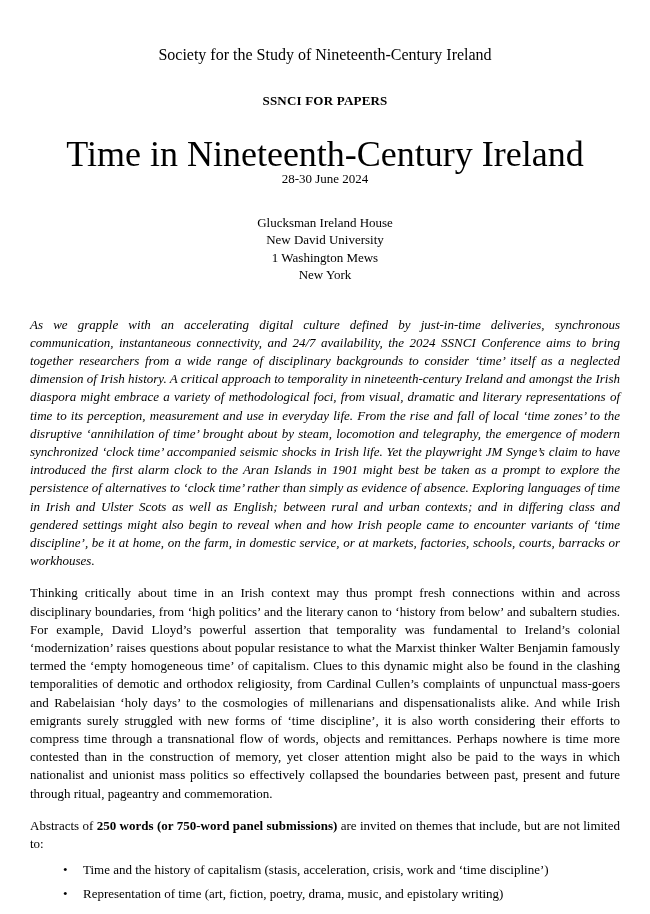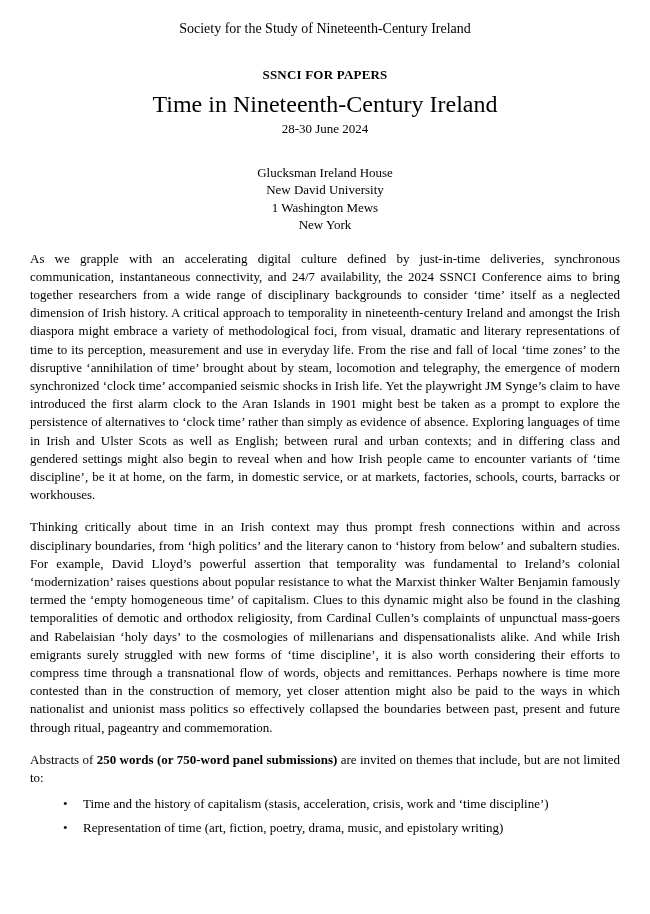--- a/index.html
+++ b/index.html
@@ -17,43 +17,43 @@
     height: 914px;
     padding: 20px 30px 0 30px;
     overflow: hidden;
     background: #ffffff;
     color: #000000;
     font-family: "Liberation Serif", "DejaVu Serif", serif;
     font-size: 13px;
     line-height: 18.2px;
   }
   .centered { text-align: center; }
-  .society { font-size: 14px; }
+  .society { font-size: 16px; margin-top: 26px; }
   .cfp {
     margin-top: 28px;
     font-weight: bold;
     letter-spacing: 0.2px;
   }
   .doc-title {
-    margin: 4px 0 0 0;
-    font-size: 24px;
+    margin: 28px 0 0 0;
+    font-size: 36px;
     line-height: 32px;
     font-weight: normal;
   }
   .date-line { }
   .venue {
     margin-top: 25px;
     line-height: 17.5px;
   }
   .body-para {
     margin: 14px 0 0 0;
     text-align: justify;
     text-justify: inter-word;
   }
-  .first-para { margin-top: 16px; }
+  .first-para { margin-top: 32px; font-style: italic; }
   .bold { font-weight: bold; }
   .themes-list {
     list-style: none;
     margin: 8px 0 0 0;
     padding: 0;
   }
   .themes-list li {
     position: relative;
     padding-left: 53px;
   }

